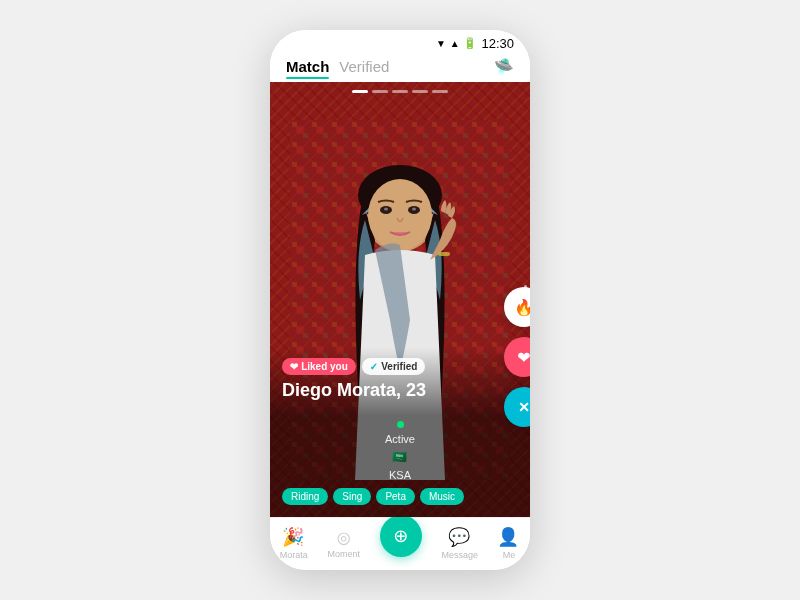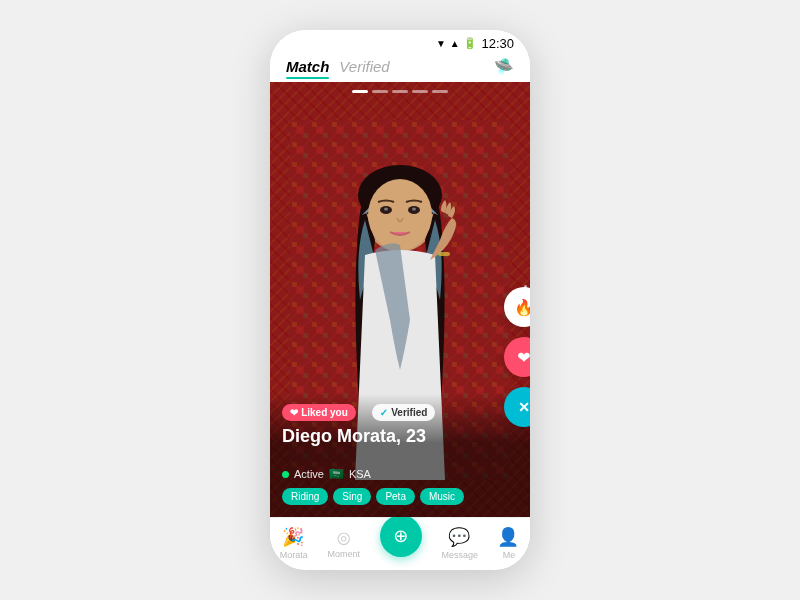--- a/index.html
+++ b/index.html
@@ -53,21 +53,20 @@
       align-items: center;
       justify-content: space-between;
       padding: 4px 16px 6px;
       background: #fff;
       flex-shrink: 0;
     }
     .header-tabs {
       display: flex;
       align-items: center;
       gap: 10px;
-      font-style: italic;
     }
     .tab-match {
       font-size: 15px;
       font-weight: 700;
       color: #000;
       position: relative;
     }
     .tab-match::after {
       content: '';
       position: absolute;
@@ -190,21 +189,21 @@
       bottom: 0;
       left: 0;
       right: 0;
       padding: 10px 12px 12px;
       background: linear-gradient(transparent, rgba(0,0,0,0.55) 40%);
       z-index: 15;
     }
 
     .badge-row {
       display: flex;
-      gap: 16px;
+      gap: 6px;
       margin-bottom: 5px;
     }
     .badge-liked {
       background: #ff4d6d;
       color: #fff;
       font-size: 10px;
       font-weight: 600;
       padding: 3px 8px;
       border-radius: 20px;
       display: flex;
@@ -233,20 +232,21 @@
       margin-bottom: 20px;
     }
 
     .profile-location {
       display: flex;
       align-items: center;
       gap: 5px;
       font-size: 11px;
       color: rgba(255,255,255,0.9);
       margin-bottom: 7px;
+      flex-direction: column;
     }
     .active-dot {
       width: 7px;
       height: 7px;
       border-radius: 50%;
       background: #00e676;
       flex-shrink: 0;
     }
     .flag {
       font-size: 12px;

